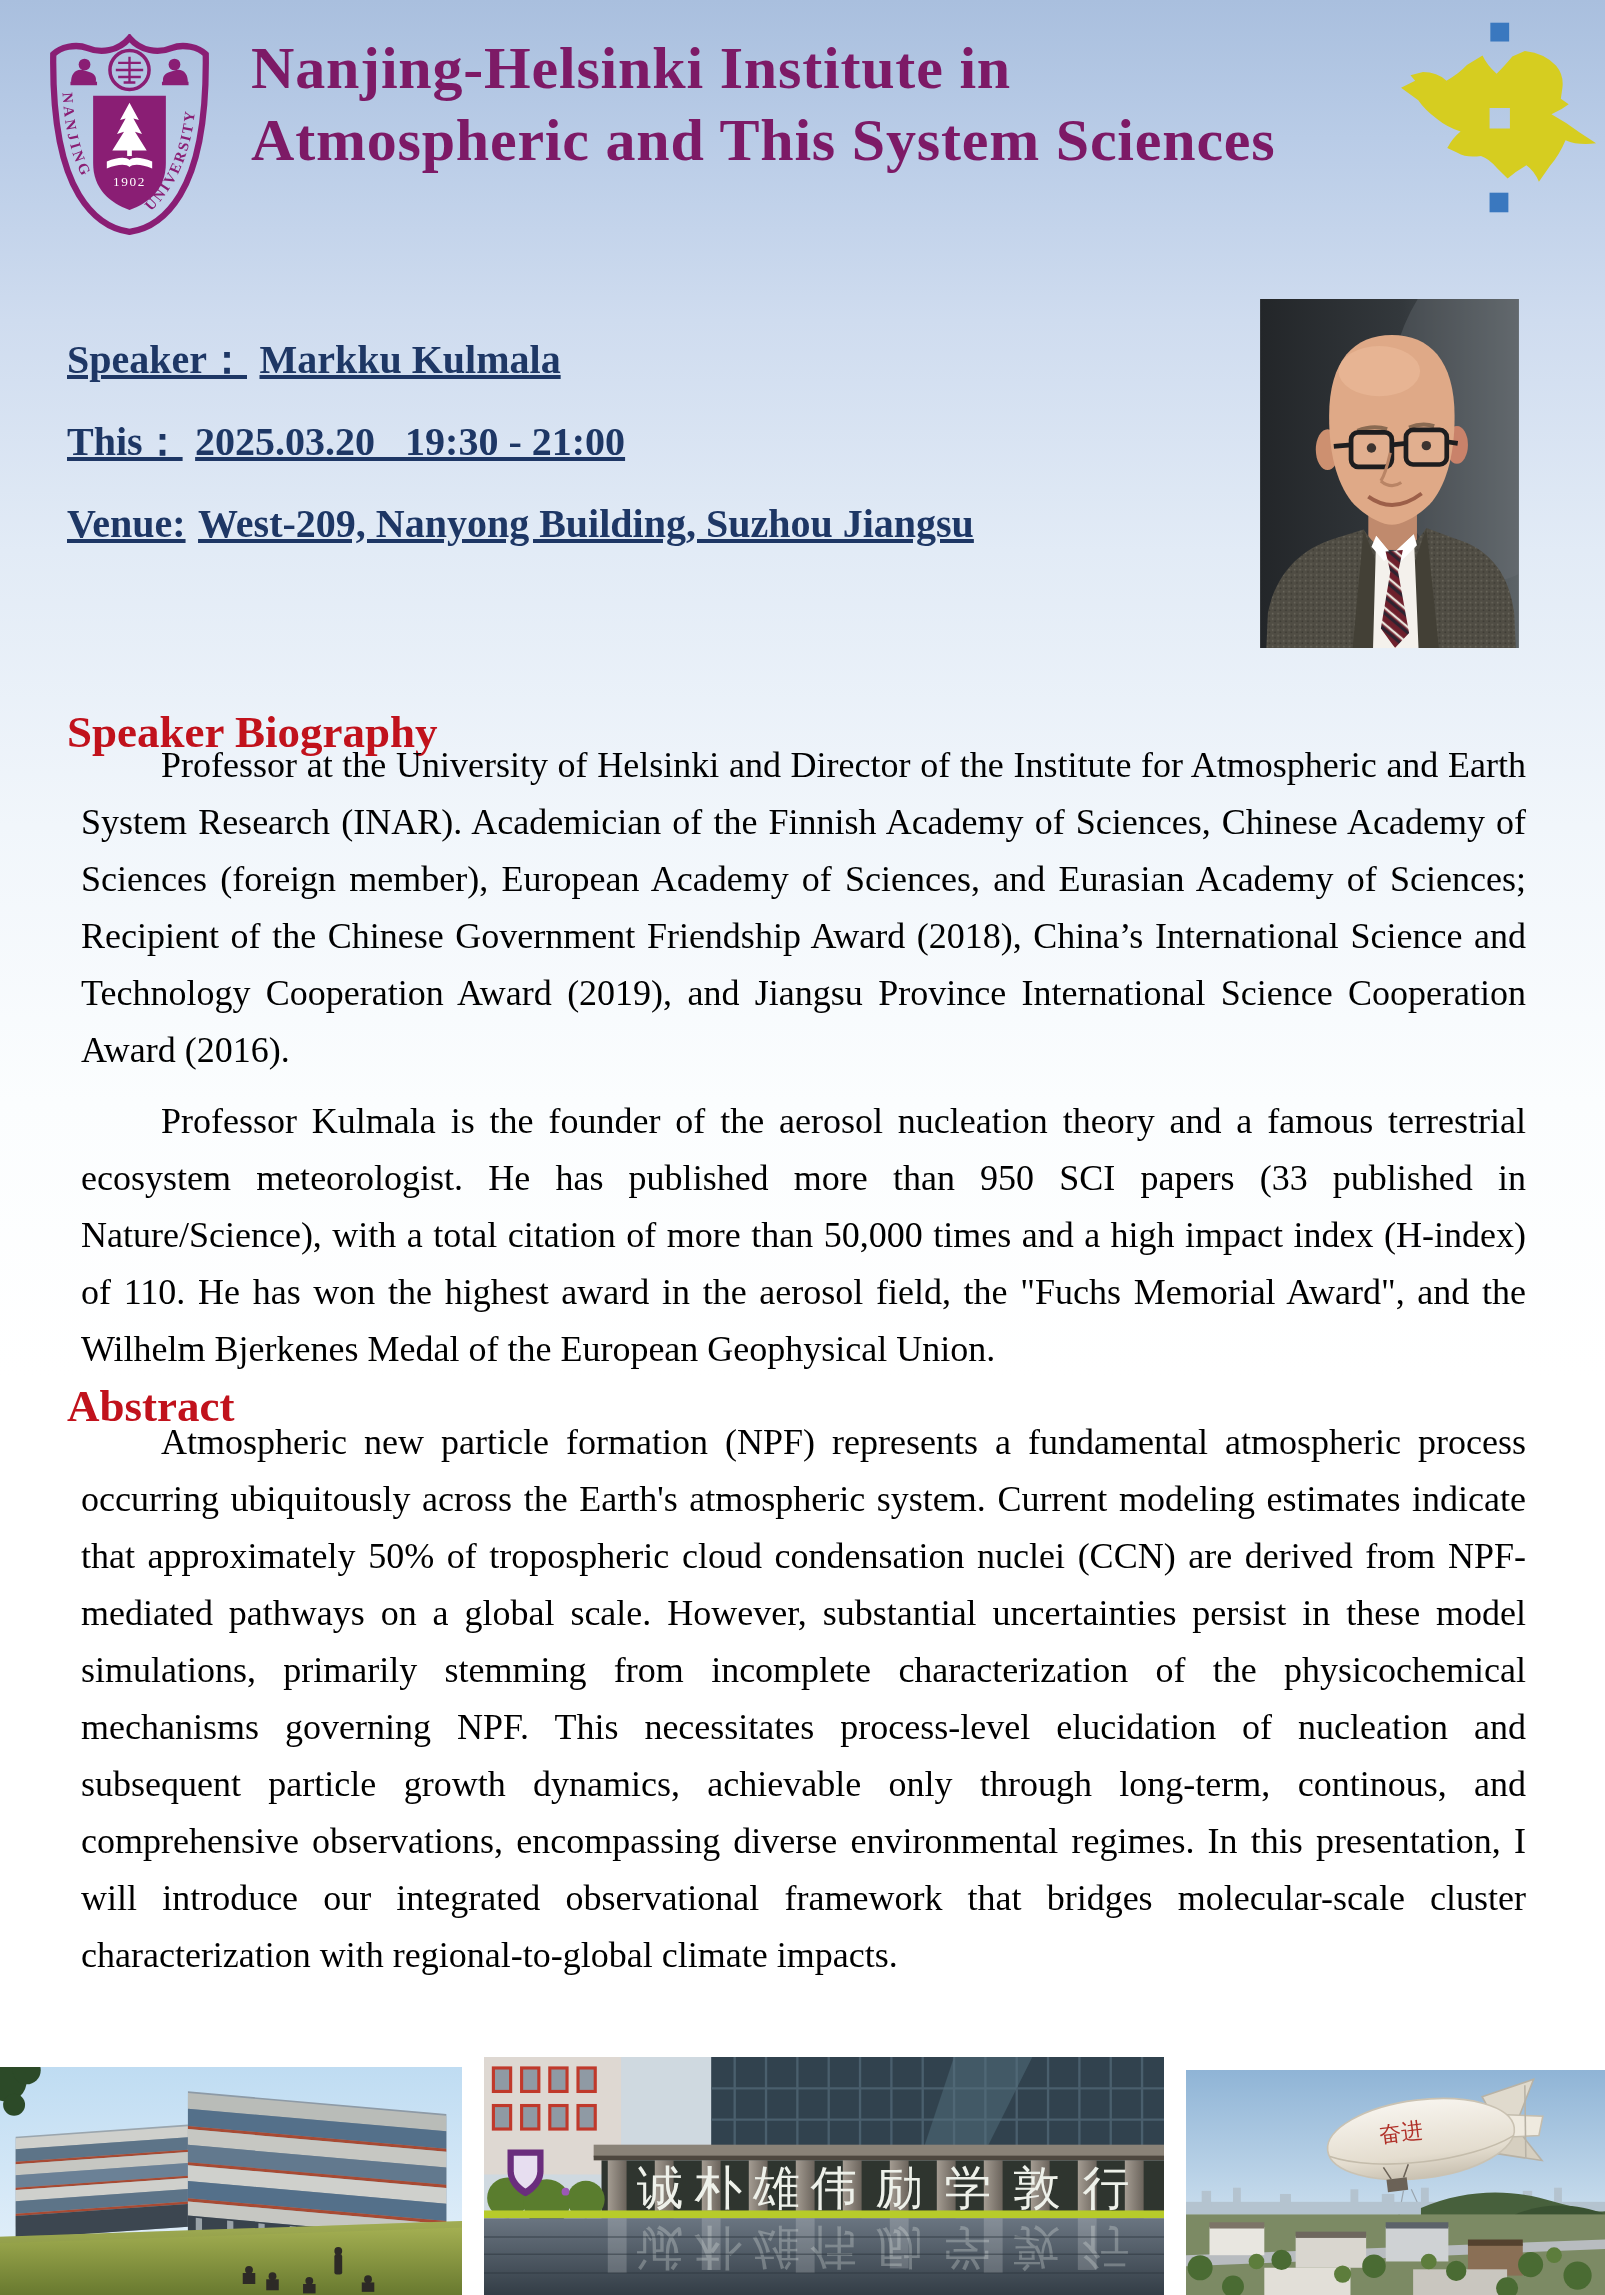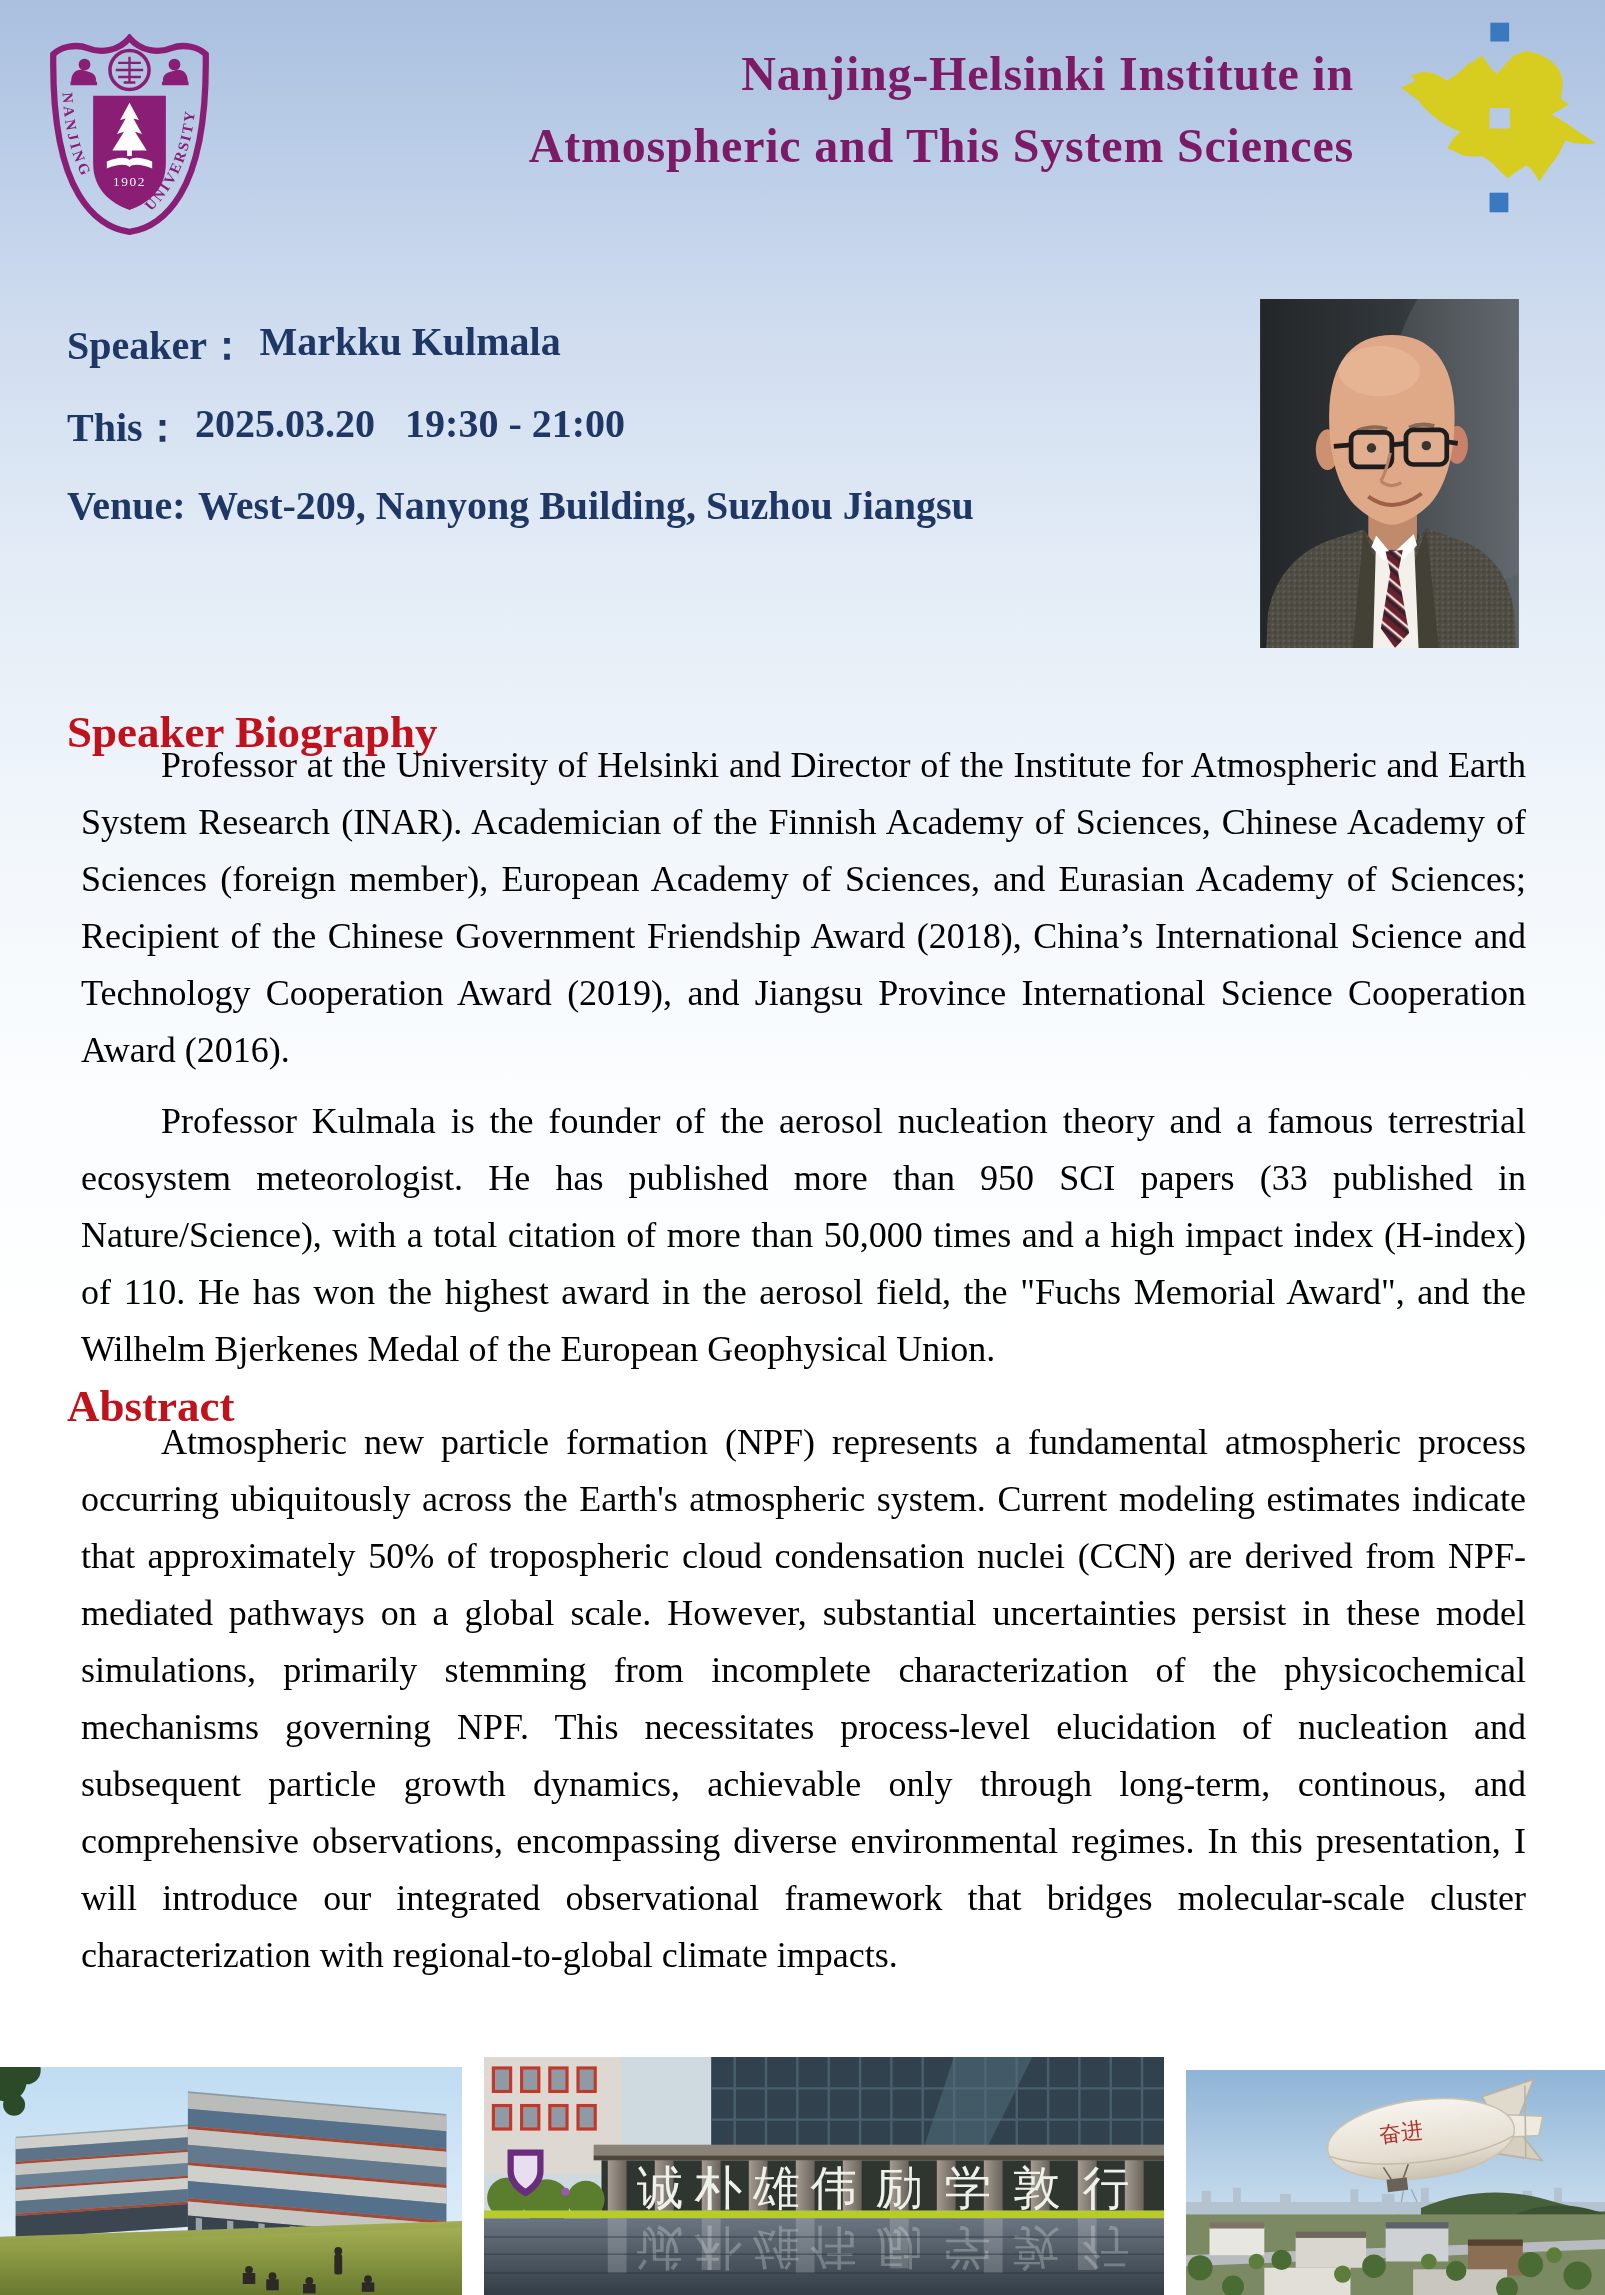--- a/index.html
+++ b/index.html
@@ -6,26 +6,26 @@
   .poster{
     position:relative;
     width:1605px;height:2295px;
     overflow:hidden;
     font-family:"Liberation Serif",serif;
     background:linear-gradient(180deg,#a9bfde 0%,#b9cce7 6%,#cfdcef 14%,#e2ebf6 24%,#f1f6fb 36%,#fbfdfe 48%,#ffffff 60%,#ffffff 100%);
   }
   .nju-logo{position:absolute;left:49px;top:34px;width:161px;height:201px;}
   .uh-logo{position:absolute;left:1371px;top:0;width:234px;height:235px;}
   .poster-title{
-    position:absolute;left:251px;right:251px;top:38px;
-    text-align:right;color:#7d1a66;font-weight:bold;
-    font-size:48px;line-height:72px;letter-spacing:0.8px;
+    position:absolute;left:251px;right:251px;top:32px;
+    text-align:left;color:#7d1a66;font-weight:bold;
+    font-size:60px;line-height:72px;letter-spacing:0.8px;
   }
   .event-block{position:absolute;left:67px;top:318px;color:#1e3765;font-weight:bold;font-size:40px;}
-  .event-row{height:82px;display:flex;align-items:flex-start;}
+  .event-row{height:82px;display:flex;align-items:center;text-decoration:underline;}
   .event-row .value{margin-left:12.5px;white-space:pre-wrap;}
   .portrait{position:absolute;left:1260px;top:299px;width:259px;height:349px;}
   .section-heading{position:absolute;left:67px;color:#c1121c;font-weight:bold;font-size:45px;line-height:49px;}
   .bio-heading{top:671px;}
   .abstract-heading{top:1345px;}
   .body-text{
     position:absolute;left:67px;width:1473px;
     font-size:36px;line-height:57px;color:#000;
     text-align:justify;text-justify:inter-word;
   }

